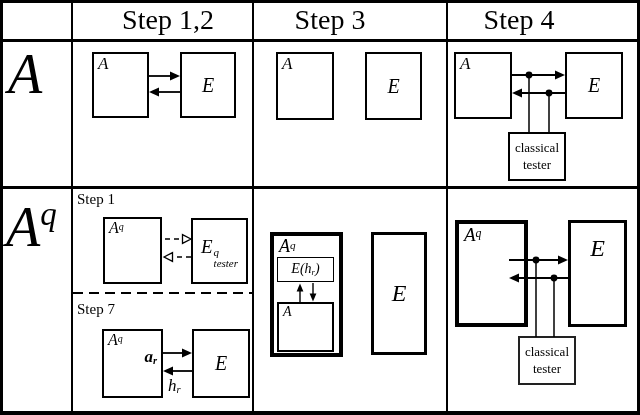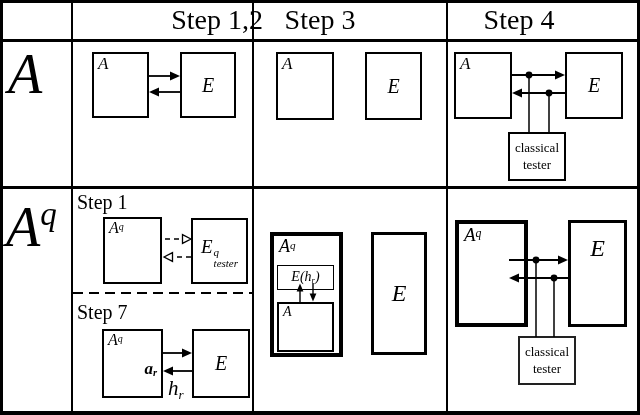--- a/index.html
+++ b/index.html
@@ -5,54 +5,54 @@
   html,body { margin:0; padding:0; background:#fff; }
   .figure {
     position:relative; width:640px; height:415px; background:#fff;
     font-family:"Liberation Serif", serif; color:#000; overflow:hidden;
   }
   .outer-border { position:absolute; inset:0; border:3px solid #000; border-bottom-width:4px; pointer-events:none; }
   .vline { position:absolute; top:0; height:415px; width:2px; background:#000; }
   .hline { position:absolute; left:0; width:640px; height:2px; background:#000; }
   .hdr { position:absolute; top:2px; height:36px; line-height:36px; text-align:center; font-size:28px; }
   .box { position:absolute; background:#fff; border:2px solid #000; box-sizing:border-box; }
-  .b15 { border-width:1.5px;margin-top:8px; }
+  .b15 { border-width:1.5px; }
   .b25 { border-width:2.5px; }
   .b3  { border-width:3px; }
   .b4  { border-width:4px; }
   .it  { font-style:italic; }
   .lbl-tl { position:absolute; top:0px; left:4px; font-style:italic; font-size:16px; white-space:nowrap; }
   .center { display:flex; align-items:center; justify-content:center; }
   .sup { font-size:62%; vertical-align:28%; font-style:italic; }
   .sub { font-size:62%; vertical-align:-22%; font-style:italic; }
   .biglbl { position:absolute; font-style:italic; font-size:56px; line-height:1; white-space:nowrap; }
   .biglbl .bsup { font-size:33px; vertical-align:21px; font-style:italic; }
-  .steplbl { position:absolute; font-size:20px; }
+  .steplbl { position:absolute; font-size:15px; }
   .tester-text { text-align:center; font-size:13px; line-height:17px; padding-top:5px; }
   .supsub { display:inline-flex; flex-direction:column; align-items:flex-start; line-height:1; font-size:11px; font-style:italic; transform:translateY(3px); margin-left:1px; }
   .envlbl-lg { font-size:24px; font-style:italic; }
   .envlbl-md { font-size:20px; font-style:italic; }
   svg.wires { position:absolute; left:0; top:0; pointer-events:none; }
   .ar-lbl { position:absolute; font-style:italic; font-weight:bold; font-size:17px; white-space:nowrap; }
-  .hr-lbl { position:absolute; font-style:italic; font-size:21px; white-space:nowrap; }
+  .hr-lbl { position:absolute; font-style:italic; font-size:17px; white-space:nowrap; }
   .smlbl { font-size:14px; font-style:italic; white-space:nowrap; }
 </style>
 </head>
 <body>
 
 <div class="figure">
 
   <div class="vline" style="left:71px; width:1.5px;"></div>
   <div class="vline" style="left:252px;"></div>
   <div class="vline" style="left:446px;"></div>
   <div class="hline" style="top:39px; height:2.5px;"></div>
   <div class="hline" style="top:186px; height:2.5px;"></div>
 
-  <div class="hdr" style="left:73px; width:190px;text-align:right;">Step 1,2</div>
-  <div class="hdr" style="left:242px; width:156px;">Step 3</div>
+  <div class="hdr" style="left:73px; width:190px;">Step 1,2</div>
+  <div class="hdr" style="left:252px; width:156px;">Step 3</div>
   <div class="hdr" style="left:424px; width:190px;">Step 4</div>
 
   <div class="biglbl" style="left:8px; top:46px;">A</div>
   <div class="biglbl" style="left:6px; top:198px;"><span>A</span><span class="bsup">q</span></div>
 
   <div class="box" style="left:92px; top:52px; width:57px; height:66px;">
     <span class="lbl-tl" style="font-size:17px;">A</span>
   </div>
   <div class="box center" style="left:180px; top:52px; width:56px; height:66px;">
     <span class="envlbl-md">E</span>
@@ -85,21 +85,21 @@
   <div class="box b25 center" style="left:191px; top:218px; width:57px; height:66px;">
     <span style="font-size:19px;"><span class="it">E</span><span class="supsub">
           <span>q</span>
           <span>tester</span>
         </span></span>
   </div>
 
   <div class="steplbl" style="left:77px; top:301px;">Step 7</div>
   <div class="box" style="left:102px; top:329px; width:61px; height:69px;">
     <span class="lbl-tl"><span>A</span><sup class="sup">q</sup></span>
-    <span class="ar-lbl" style="right:4px; top:28px;"><span>a</span><span class="sub">r</span></span>
+    <span class="ar-lbl" style="right:4px; top:16px;"><span>a</span><span class="sub">r</span></span>
   </div>
   <div class="box center" style="left:192px; top:329px; width:58px; height:69px;">
     <span class="envlbl-md">E</span>
   </div>
   <div class="hr-lbl" style="left:168px; top:376px;"><span>h</span><span class="sub">r</span></div>
 
   <div class="box b4" style="left:270px; top:232px; width:73px; height:125px;">
     <span class="lbl-tl" style="font-size:18px; left:5px;"><span>A</span><sup class="sup">q</sup></span>
   </div>
   <div class="box b15 center" style="left:277px; top:257px; width:57px; height:25px;">

